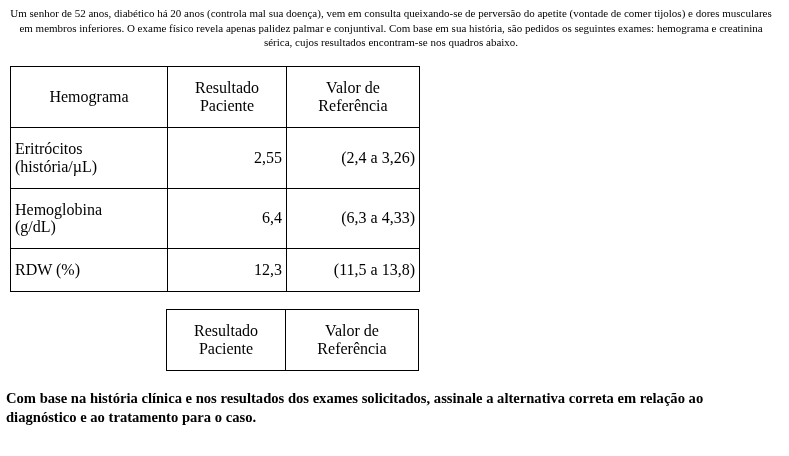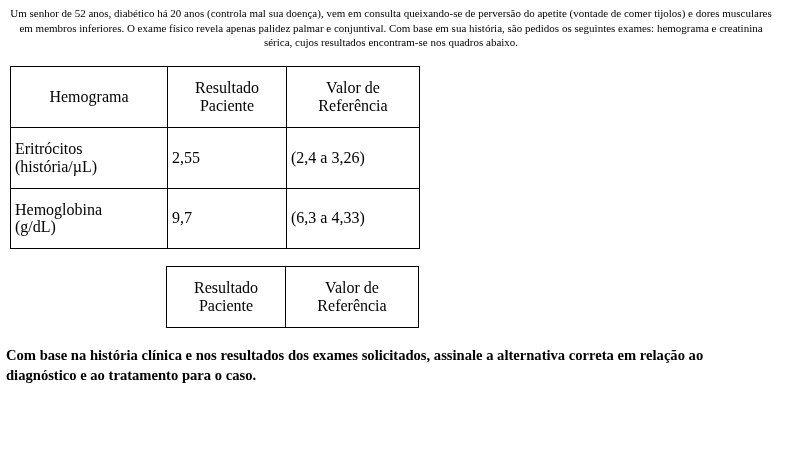--- a/index.html
+++ b/index.html
@@ -58,21 +58,21 @@
     padding-top: 4px;
     padding-bottom: 4px;
   }
   .hdr .l2 { display: block; }
   .cell-name {
     text-align: left;
     padding-left: 5px;
   }
   .cell-name .l2 { display: block; }
   .cell-val, .cell-ref {
-    text-align: left;
+    text-align: right;
   }
   .blank-head {
     border: none !important;
   }
   .spacer-tables { height: 17px; }
   .gap-after-table { height: 18px; }
   .two-line { height: 36px; }
   .one-line { height: 19px; }
 </style>
 </head>
@@ -101,22 +101,27 @@
           <span class="l2">(história/µL)</span>
         </td>
         <td class="col-res cell-val">2,55</td>
         <td class="col-ref cell-ref">(2,4 a 3,26)</td>
       </tr>
       <tr class="two-line">
         <td class="col-name cell-name">
           <span>Hemoglobina</span>
           <span class="l2">(g/dL)</span>
         </td>
-        <td class="col-res cell-val">9,7</td>
+        <td class="col-res cell-val">6,4</td>
         <td class="col-ref cell-ref">(6,3 a 4,33)</td>
+      </tr>
+      <tr class="one-line">
+        <td class="col-name cell-name">RDW (%)</td>
+        <td class="col-res cell-val">12,3</td>
+        <td class="col-ref cell-ref">(11,5 a 13,8)</td>
       </tr>
     </tbody>
   </table>
 
   <div class="spacer-tables"></div>
 
   <table class="exam">
     <tbody>
       <tr>
         <td class="col-name hdr blank-head"></td>

